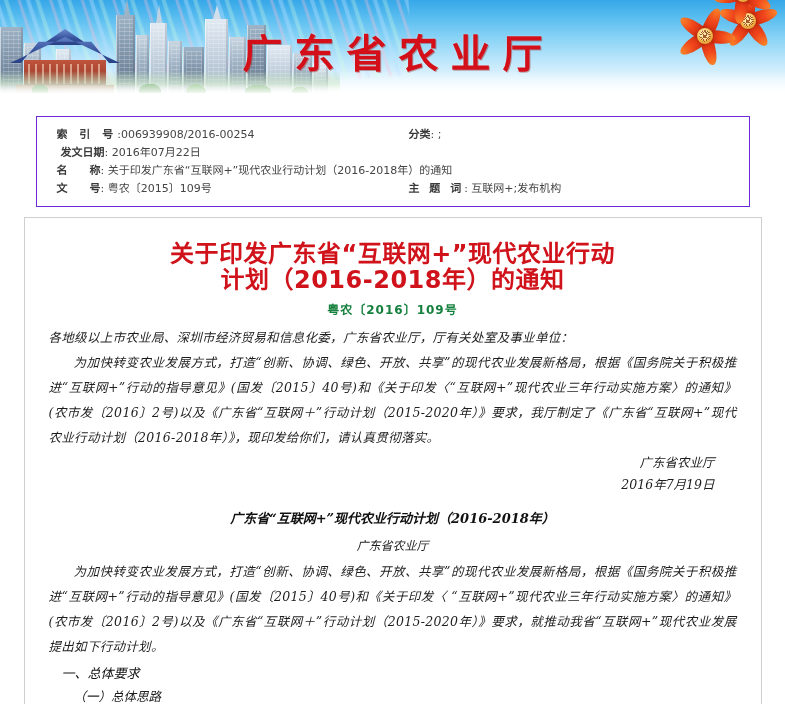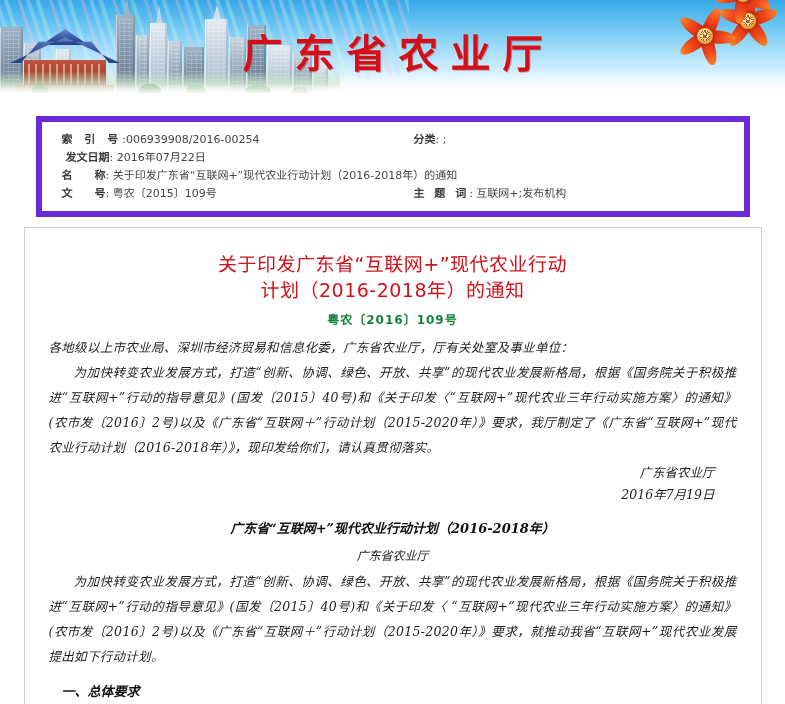--- a/index.html
+++ b/index.html
@@ -144,21 +144,21 @@
     color: #d3101a;
     text-shadow: 1px 1px 0 rgba(120,0,0,.35), 0 0 2px rgba(255,255,255,.5);
     padding-left: 12px;
   }
 
   
   .meta-box {
     box-sizing: border-box;
     margin: 19px auto 0 auto;
     width: 714px;
-    border: 6px solid #6d28d9;
+    border: 1px solid #6d28d9;
     background: #fff;
     padding: 9px 0 8px 0;
   }
   .meta-row {
     display: flex;
     font-size: 11px;
     line-height: 18px;
     color: #333;
     padding: 0 6px 0 20px;
   }
@@ -182,22 +182,22 @@
     margin: 10px auto 0 auto;
     width: 738px;
     min-height: 490px;
     border: 1px solid #cfcfcf;
     background: #fff;
     padding: 18px 24px 10px 24px;
   }
   .doc-title {
     text-align: center;
     color: #d0121b;
-    font-weight: normal;
-    font-size: 19px;
+    font-weight: bold;
+    font-size: 24px;
     line-height: 26px;
     letter-spacing: .5px;
     margin: 5px 0 0 0;
   }
   .doc-title .l2 { display: block; }
   .doc-number {
     text-align: center;
     color: #15803d;
     font-size: 12px;
     font-weight: bold;
@@ -242,23 +242,23 @@
     font-family: "DejaVu Serif", "Liberation Serif", serif;
     font-style: italic;
     font-size: 12px;
     margin-top: 9px;
     margin-bottom: 6px;
     color: #1d1d1d;
   }
   .section-h1 {
     font-family: "DejaVu Serif", "Liberation Serif", serif;
     font-style: italic;
-    font-weight: bold;
+    font-weight: normal;
     font-size: 13px;
-    margin-top: 12px;
+    margin-top: 4px;
     color: #111;
     text-indent: 1em;
   }
   .section-h2 {
     font-family: "DejaVu Serif", "Liberation Serif", serif;
     font-style: italic;
     font-size: 12.5px;
     margin-top: 4px;
     color: #1d1d1d;
     text-indent: 2em;

